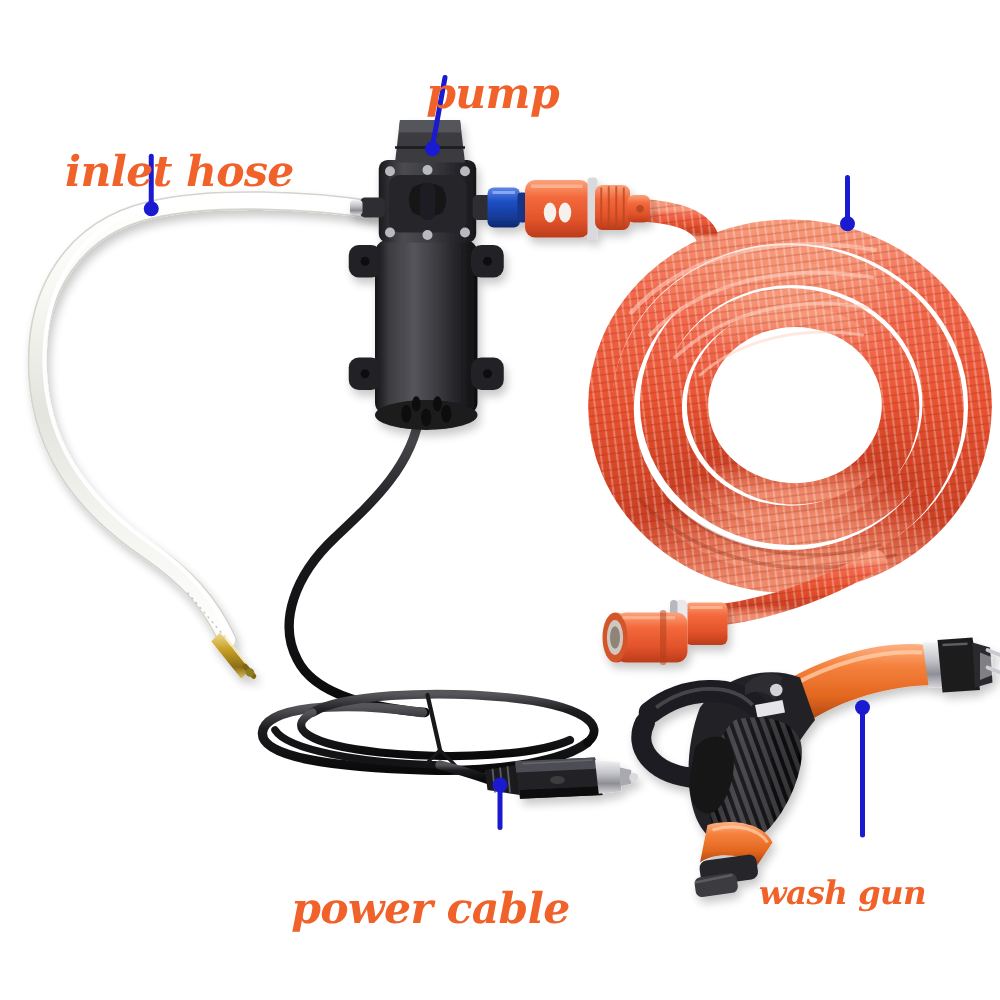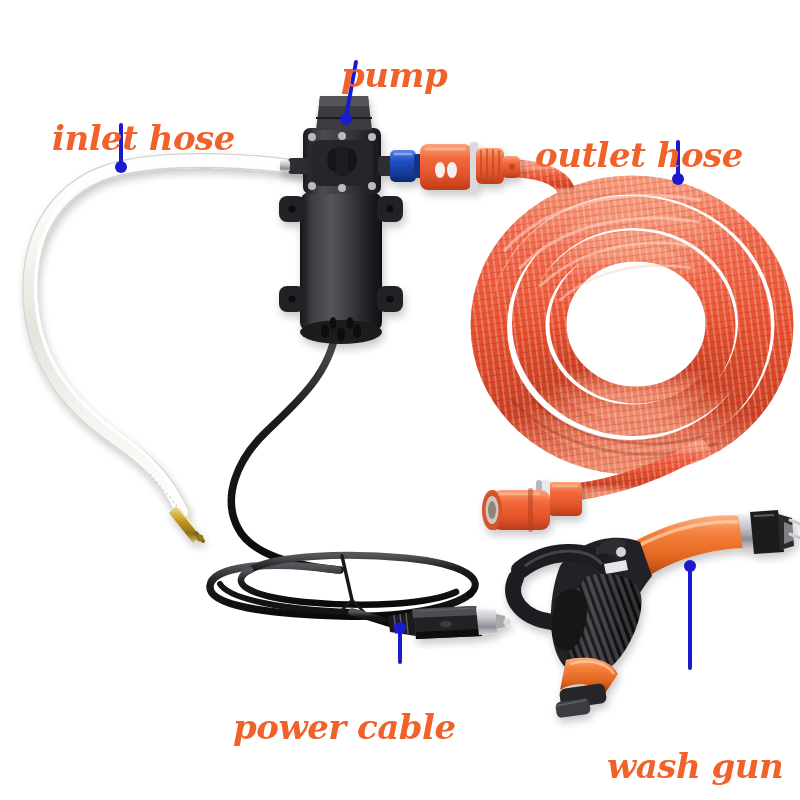--- a/index.html
+++ b/index.html
@@ -31,21 +31,21 @@
     white-space: nowrap;
     letter-spacing: -0.5px;
     line-height: 1;
     user-select: none;
     margin-top: 38px;
   }
   .lbl-inlet  { left: 52px;  top: 83px;  font-size: 34px; }
   .lbl-pump   { left: 341px; top: 20px;  font-size: 34px; }
   .lbl-outlet { left: 535px; top: 100px; font-size: 34px; }
   .lbl-power  { left: 233px; top: 672px; font-size: 34px; }
-  .lbl-gun    { left: 607px; top: 711px; font-size: 34px; }
+  .lbl-gun    { left: 607px; top: 664px; font-size: 26px; }
 </style>
 </head>
 <body>
 
 <div id="stage">
 
   <svg id="artwork" viewBox="0 0 800 800" aria-hidden="true">
     <defs>
       <linearGradient id="gClear" x1="0" y1="0" x2="0" y2="1">
         <stop offset="0%" stop-color="#ffffff"></stop>
@@ -416,19 +416,18 @@
         <line x1="690" y1="568" x2="690" y2="668" stroke-width="4"></line>
         <circle cx="690" cy="566" r="6" stroke="none"></circle>
       </g>
     </g>
   </svg>
 
   <div class="callout-label lbl-inlet">inlet hose</div>
 
   <div class="callout-label lbl-pump">pump</div>
 
-  <div class="callout-label lbl-outlet">outlet hose</div>
 
   <div class="callout-label lbl-power">power cable</div>
 
   <div class="callout-label lbl-gun">wash gun</div>
 
 </div>
 
 </body></html>

